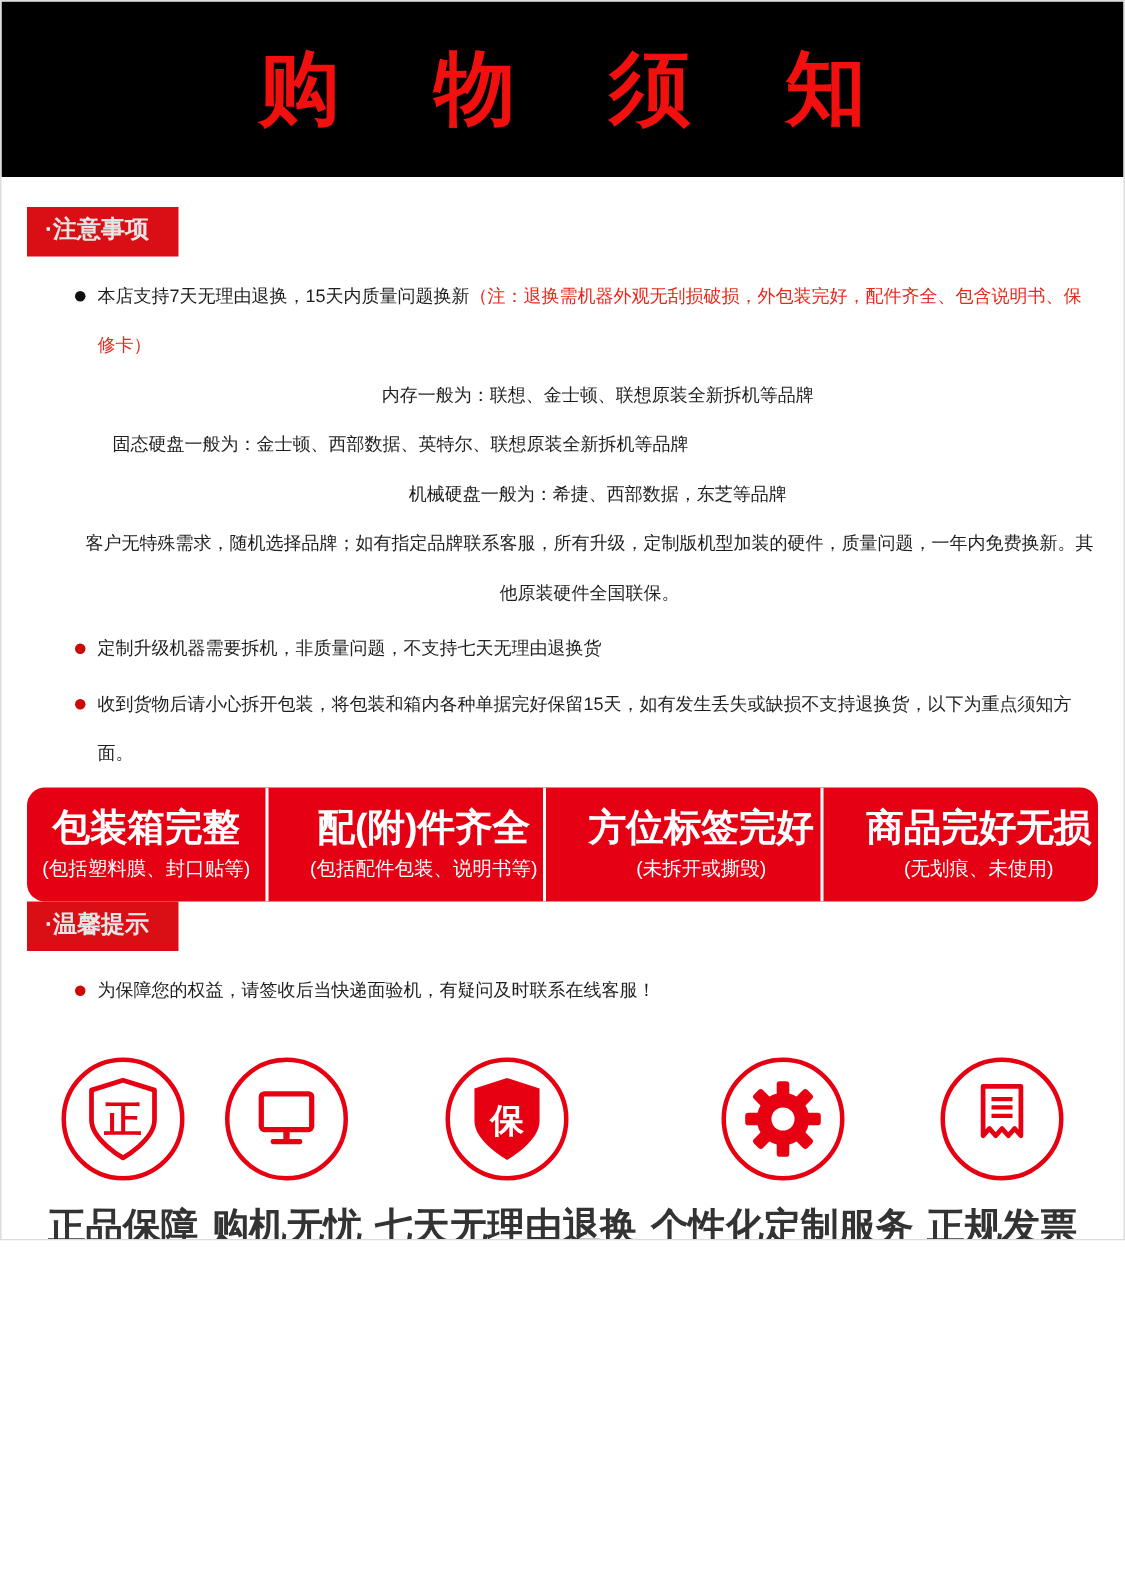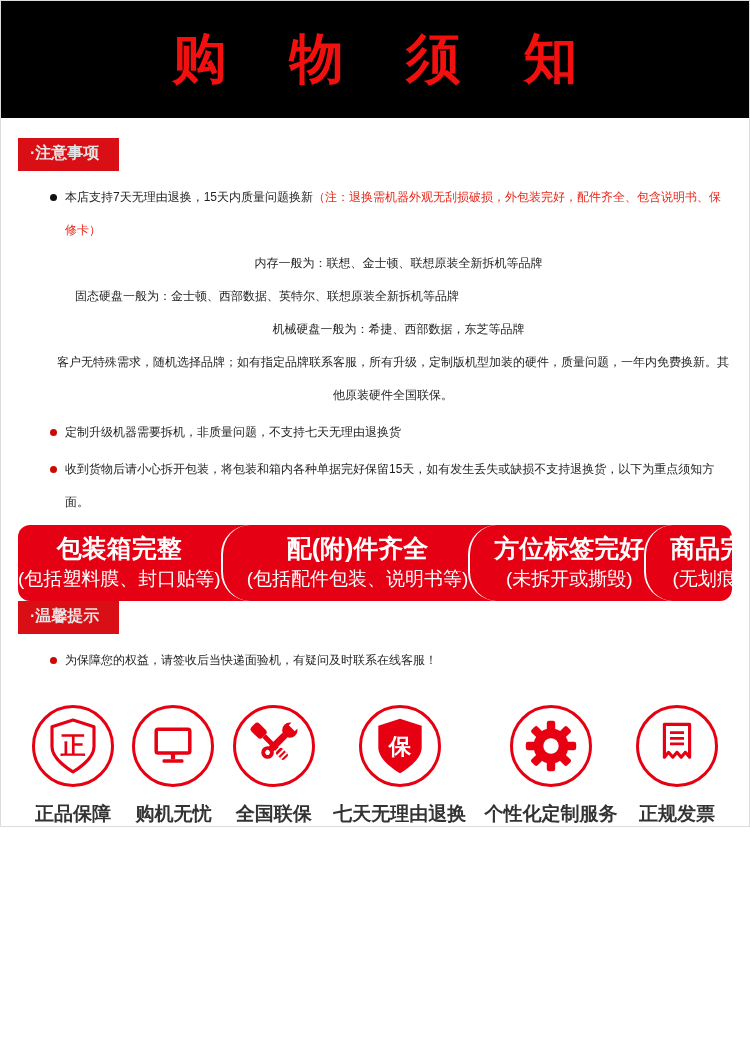--- a/index.html
+++ b/index.html
@@ -36,37 +36,37 @@
   .red-text { color:#e8281b; }
   .sub-line { padding-left:16px;text-align:center; }
   .sub-line2 { padding-left:26px; }
   .flush-line { padding-left:5px;text-align:center; }
   .boxes {
     display:flex; align-items:stretch; margin-top:6px;
     background:#e60014; border-radius:12px; overflow:hidden; height:76px;
   }
   .box {
     flex:1; display:flex; flex-direction:column;
-    justify-content:center; align-items:center; color:#fff;border-radius:29px;
+    justify-content:center; align-items:center; color:#fff;
   }
   .box + .box { border-left:2px solid #fff;padding-left:24px; }
   .box-title { font-size:25px; font-weight:bold; line-height:29px; white-space:nowrap; }
-  .box-sub { font-size:19px; margin-top:3px; white-space:nowrap; }
+  .box-sub { font-size:13px; margin-top:3px; white-space:nowrap; }
   .tip-bullet { margin-top:10px; }
   .services {
     display:flex; justify-content:space-between;
     padding:0 14px; margin-top:28px;
   }
   .service { display:flex; flex-direction:column; align-items:center; }
   .service-circle {
     width:82px; height:82px; border:3px solid #e60012; border-radius:50%;
     display:flex; align-items:center; justify-content:center;
   }
   .service-label {
-    margin-top:14px; font-size:19px; color:#333;
+    margin-top:14px; font-size:25px; color:#333;
     font-weight:bold; white-space:nowrap;
   }
   svg { display:block; }
 </style>
 </head>
 <body>
 
 <div class="page">
 
   <div class="banner">
@@ -131,41 +131,20 @@
         <div class="service-circle">
           <svg width="70" height="70" viewBox="0 0 100 100">
             <rect x="26" y="26" width="48" height="34" rx="3" fill="none" stroke="#e60012" stroke-width="5"></rect>
             <rect x="47" y="60" width="6" height="9" fill="#e60012"></rect>
             <rect x="35" y="69" width="30" height="5" rx="2" fill="#e60012"></rect>
           </svg>
         </div>
         <div class="service-label">购机无忧</div>
       </div>
 
-      <div class="service">
-        <div class="service-circle">
-          <svg width="70" height="70" viewBox="0 0 100 100">
-            <g transform="rotate(-45 50 50)" fill="#e60012">
-              <rect x="42" y="8" width="16" height="22" rx="5"></rect>
-              <rect x="46.5" y="30" width="7" height="26"></rect>
-              <rect x="44" y="58" width="12" height="16" rx="3"></rect>
-              <rect x="44" y="62" width="12" height="3" fill="#fff"></rect>
-              <rect x="44" y="68" width="12" height="3" fill="#fff"></rect>
-            </g>
-            <g transform="rotate(45 50 50)">
-              <circle cx="50" cy="18" r="11" fill="#e60012"></circle>
-              <rect x="44" y="3" width="12" height="11" fill="#fff"></rect>
-              <rect x="45" y="28" width="10" height="28" fill="#e60012"></rect>
-              <circle cx="50" cy="63" r="9" fill="#e60012"></circle>
-              <circle cx="50" cy="63" r="3.5" fill="#fff"></circle>
-            </g>
-          </svg>
-        </div>
-        <div class="service-label">全国联保</div>
-      </div>
 
       <div class="service">
         <div class="service-circle">
           <svg width="70" height="70" viewBox="0 0 100 100">
             <path d="M50 11 L81 21 V52 C81 72 50 89 50 89 C50 89 19 72 19 52 V21 Z" fill="#e60012"></path>
             <text x="50" y="62" text-anchor="middle" font-size="32" font-weight="bold" fill="#ffffff">保</text>
           </svg>
         </div>
         <div class="service-label">七天无理由退换</div>
       </div>

